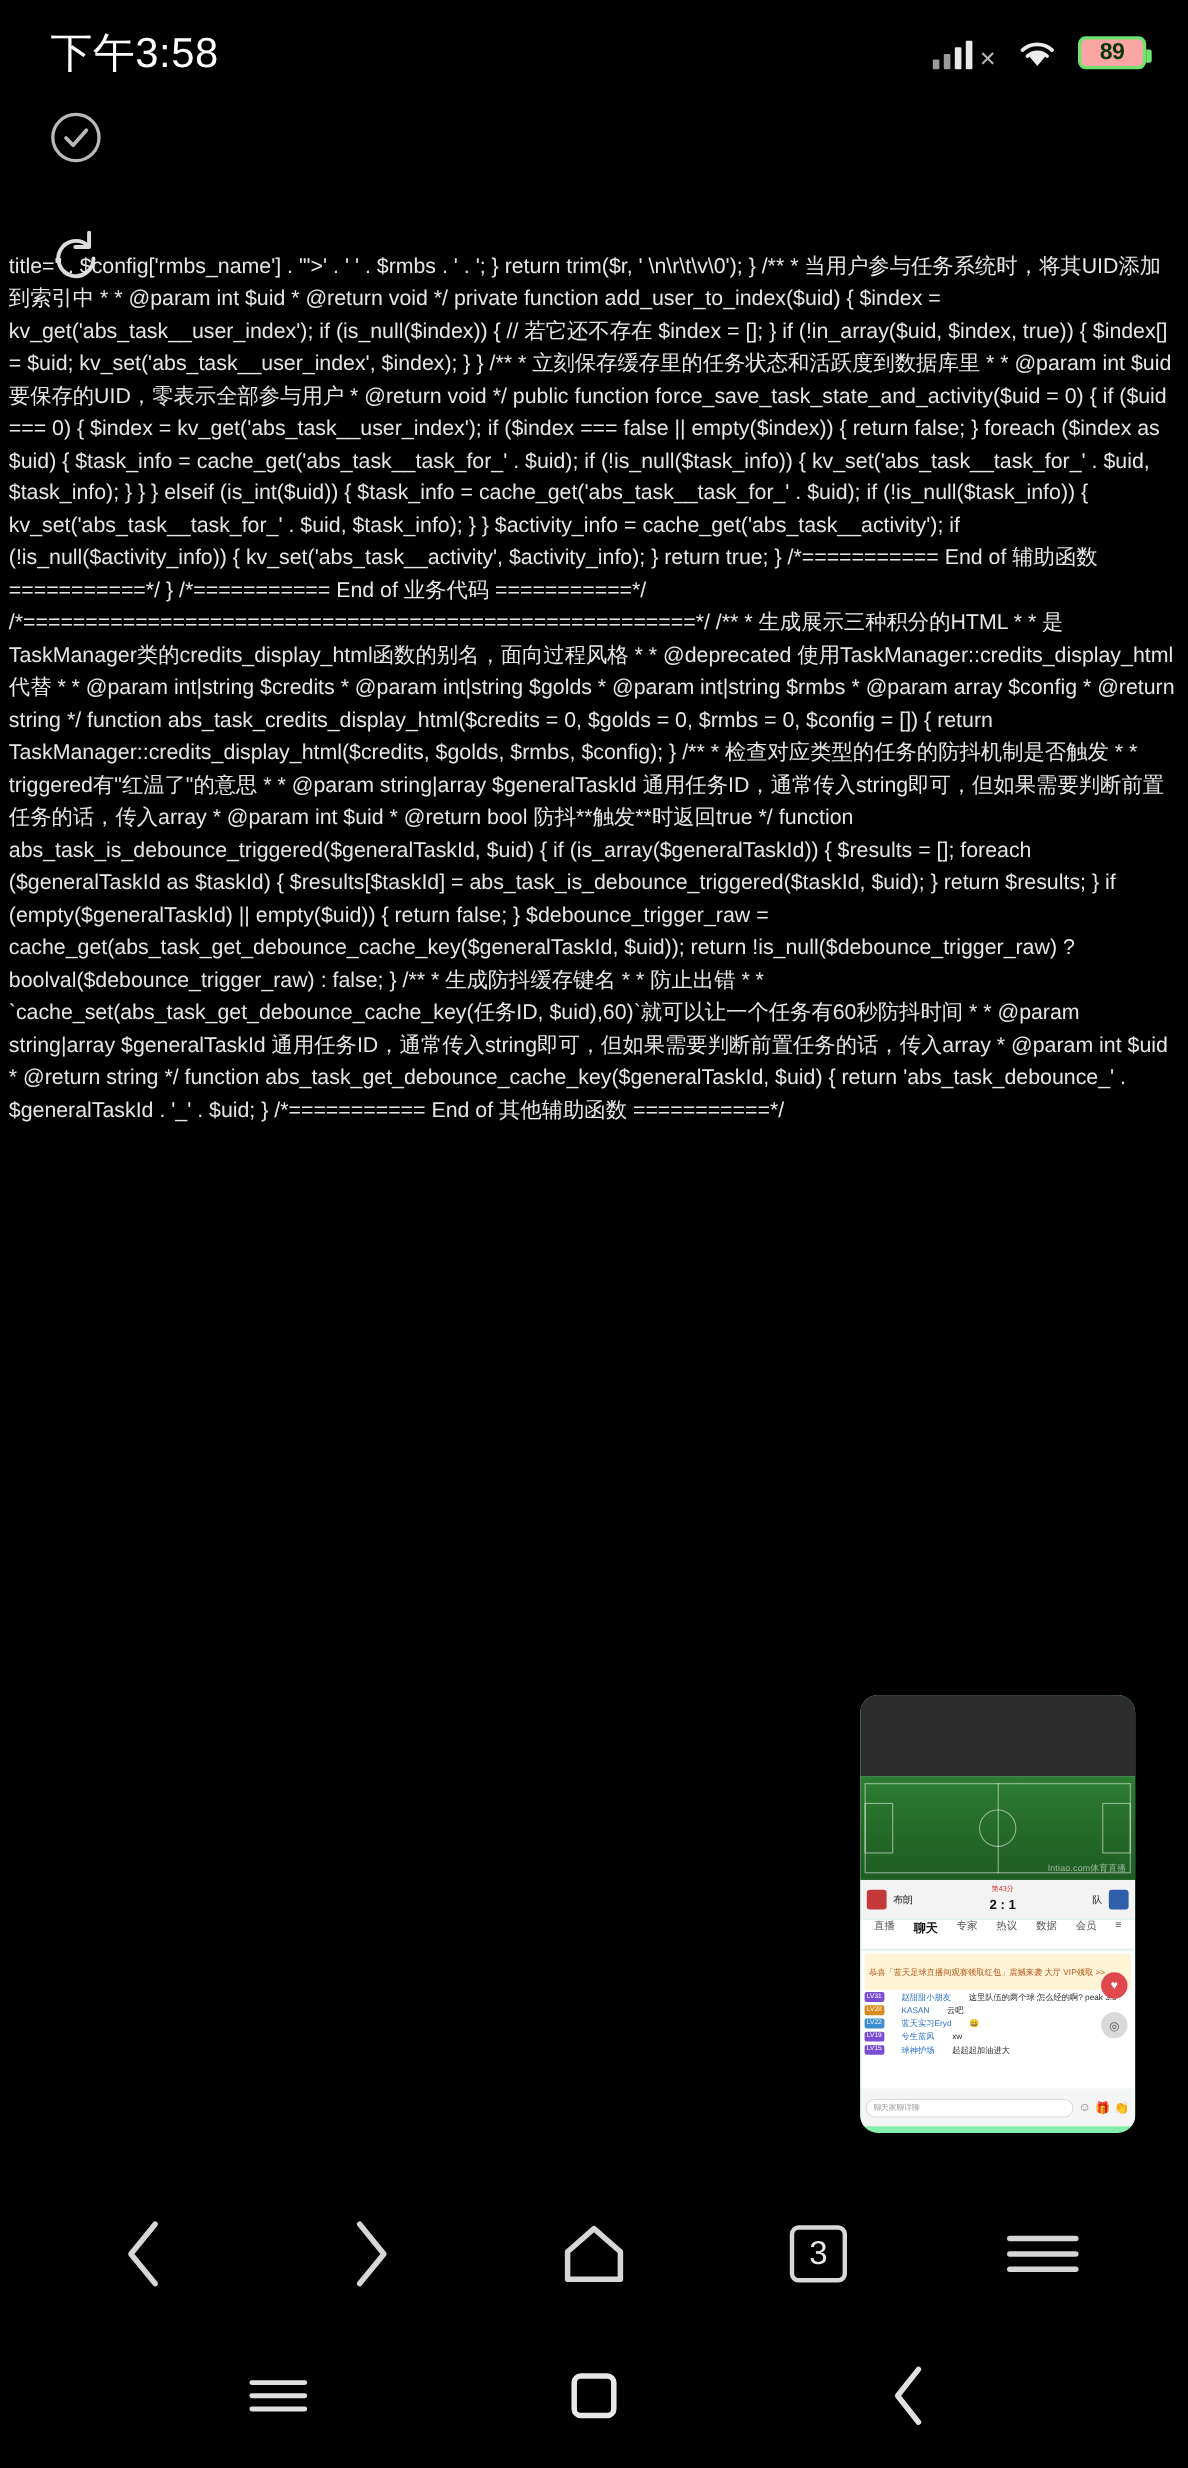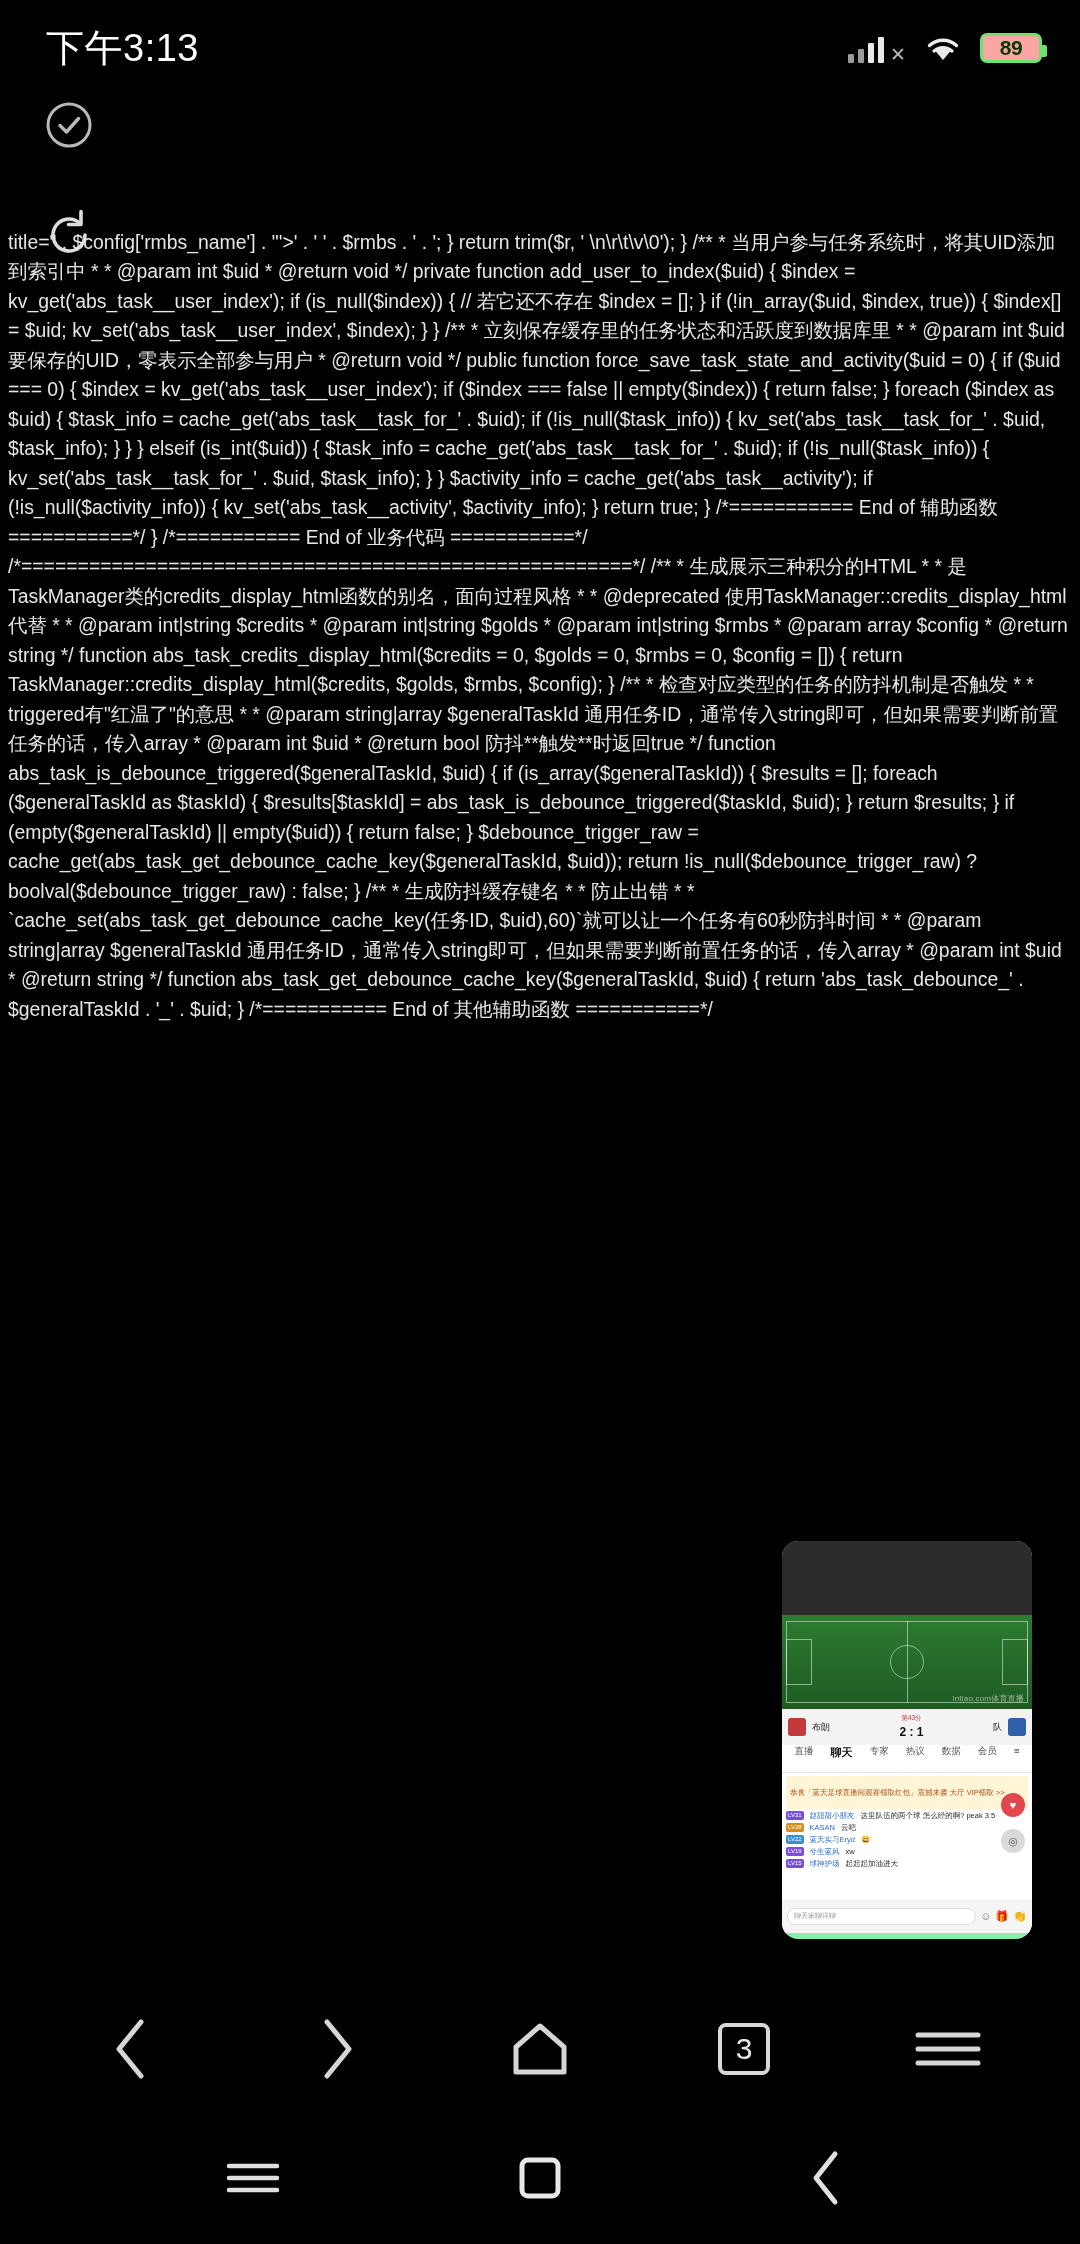--- a/index.html
+++ b/index.html
@@ -198,21 +198,21 @@
     padding: 12px 4px;
     line-height: 1.25;
     border-radius: 2px;
     margin-bottom: 2px;
   }
   .chat-line {
     font-size: 7.5px;
     line-height: 1.45;
     color: #333;
     display: flex;
-    gap: 6px;
+    gap: 16px;
     align-items: flex-start;
     margin-bottom: 1px;
   }
   .chat-tag {
     background: #7a4fd6;
     color: #fff;
     font-size: 6px;
     border-radius: 2px;
     padding: 0 2px;
     line-height: 1.5;
@@ -285,21 +285,21 @@
     align-items: center;
     justify-content: space-around;
     padding: 0 110px;
   }
   .sysnav .item { width: 120px; height: 90px; display: flex; align-items: center; justify-content: center; }
 </style>
 </head>
 <body>
 
 <div class="statusbar">
-  <div class="status-time">下午3:13</div>
+  <div class="status-time">下午3:58</div>
   <div class="status-right">
     <div class="signal">
       <i></i>
         <i></i>
         <i></i>
         <i></i>
       <span class="xmark">✕</span>
     </div>
     <div class="wifi">
       <svg width="38" height="30" viewBox="0 0 38 30">

